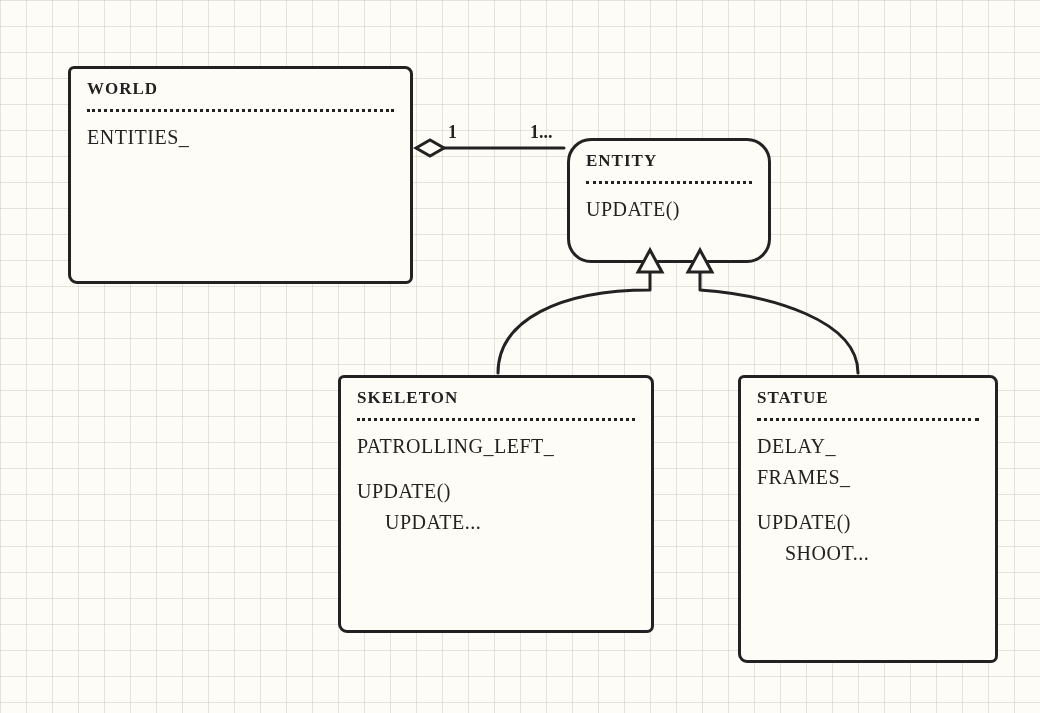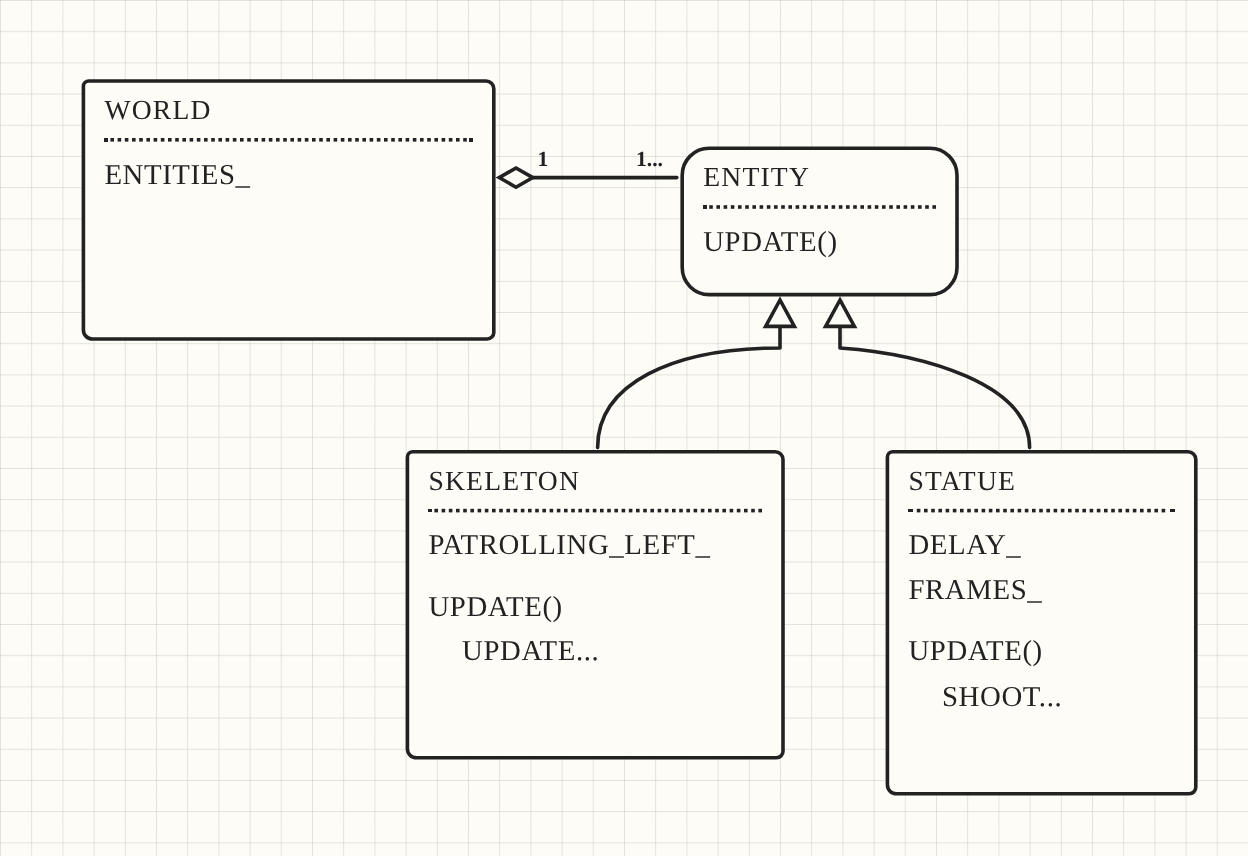--- a/index.html
+++ b/index.html
@@ -14,32 +14,32 @@
   }
   .box{
     position:absolute;
     background:#fdfcf7;
     border:3px solid #222;
     border-radius:6px 8px 7px 9px;
     padding:10px 16px 14px 16px;
     box-sizing:border-box;
   }
   .title{
-    font-size:23px;
+    font-size:17px;
     letter-spacing:1px;
-    font-weight:normal;
+    font-weight:bold;
     padding-bottom:4px;
   }
   .dotline{
     border:none;
     border-top:3px dotted #222;
     margin:6px 0 10px 0;
   }
   .attr,.meth{
-    font-size:24px;
+    font-size:20px;
     line-height:1.55;
     letter-spacing:.5px;
     white-space:pre;
   }
   .indent{padding-left:28px;}
   .gap{height:14px;}
   svg{position:absolute;top:0;left:0;pointer-events:none;}
   .conn{stroke:#222;stroke-width:3;fill:none;stroke-linecap:round;stroke-linejoin:round;}
   .arrowhead{stroke:#222;stroke-width:3;fill:#fdfcf7;}
   .mult{
@@ -53,21 +53,21 @@
 </head>
 <body>
 
 <div class="box" style="left:68px;top:66px;width:345px;height:218px;">
   <div class="title">WORLD</div>
   <hr class="dotline">
   <div class="attr">ENTITIES_</div>
   <div class="gap"></div>
 </div>
 
-<div class="box" style="left:567px;top:122px;width:232px;height:125px;border-radius:24px;">
+<div class="box" style="left:567px;top:138px;width:204px;height:125px;border-radius:24px;">
   <div class="title">ENTITY</div>
   <hr class="dotline">
   <div class="meth">UPDATE()</div>
 </div>
 
 <div class="box" style="left:338px;top:375px;width:316px;height:258px;">
   <div class="title">SKELETON</div>
   <hr class="dotline">
   <div class="attr">PATROLLING_LEFT_</div>
   <div class="gap"></div>

